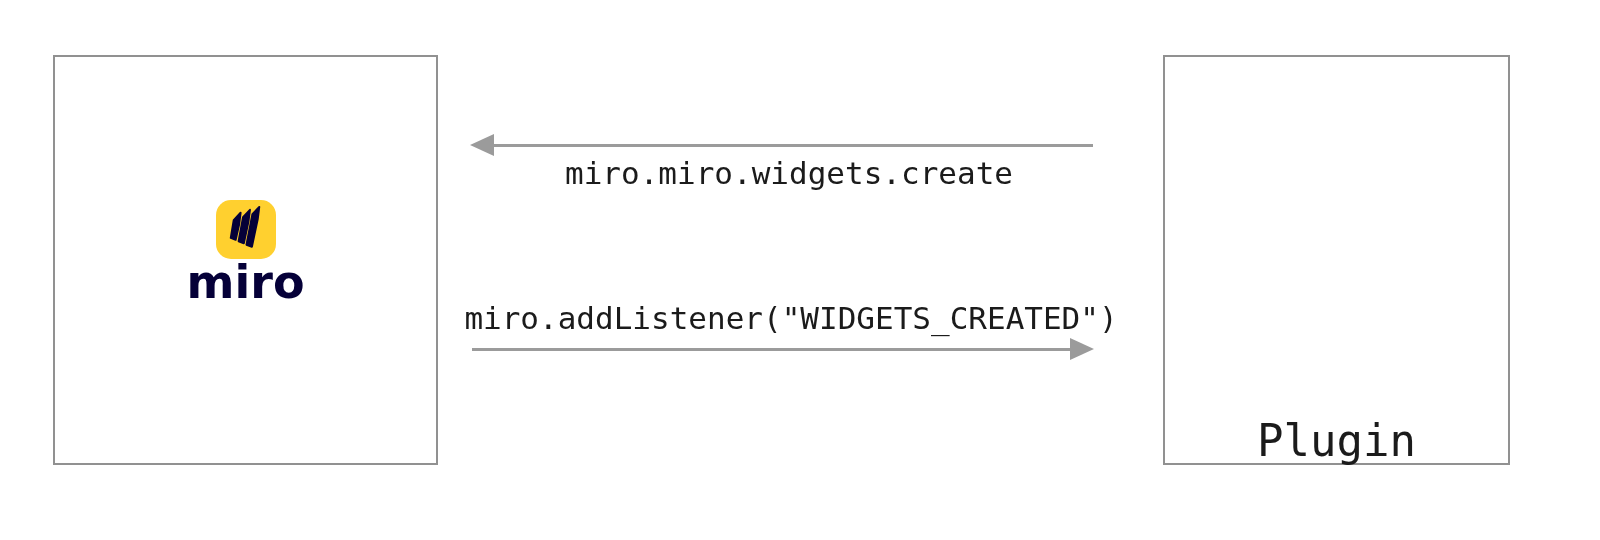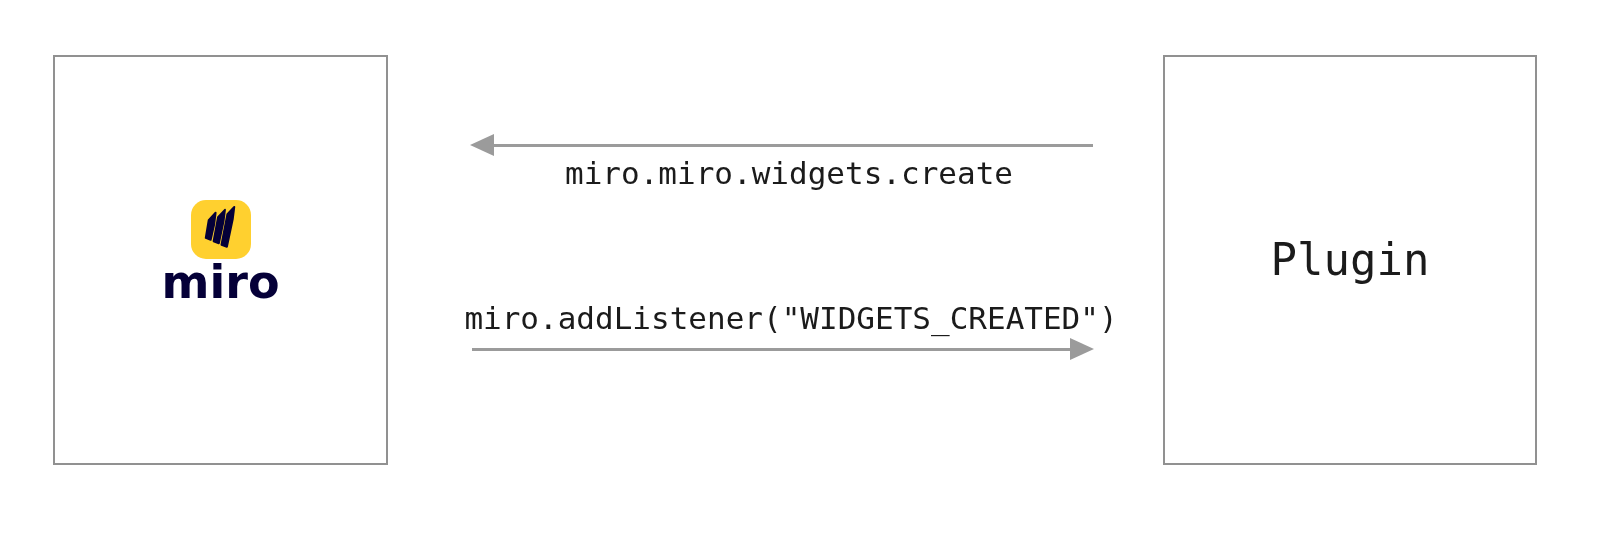--- a/index.html
+++ b/index.html
@@ -18,24 +18,24 @@
 
   
   .node {
     position: absolute;
     top: 55px;
     height: 410px;
     background: #ffffff;
     border: 2px solid #919191;
     box-sizing: border-box;
   }
-  .node-left  { left: 53px;   width: 335px; }
+  .node-left  { left: 53px;   width: 385px; }
   .node-right {
-    left: 1163px; width: 374px;
-    display: flex; align-items: center; justify-content: center;
+    left: 1163px; width: 347px;
+    display: flex; align-items: flex-end; justify-content: center;
   }
   .plugin-label {
     font-size: 44px;
     color: #1b1b1b;
     line-height: 1;
   }
 
   
   .miro-logo {
     position: absolute;

